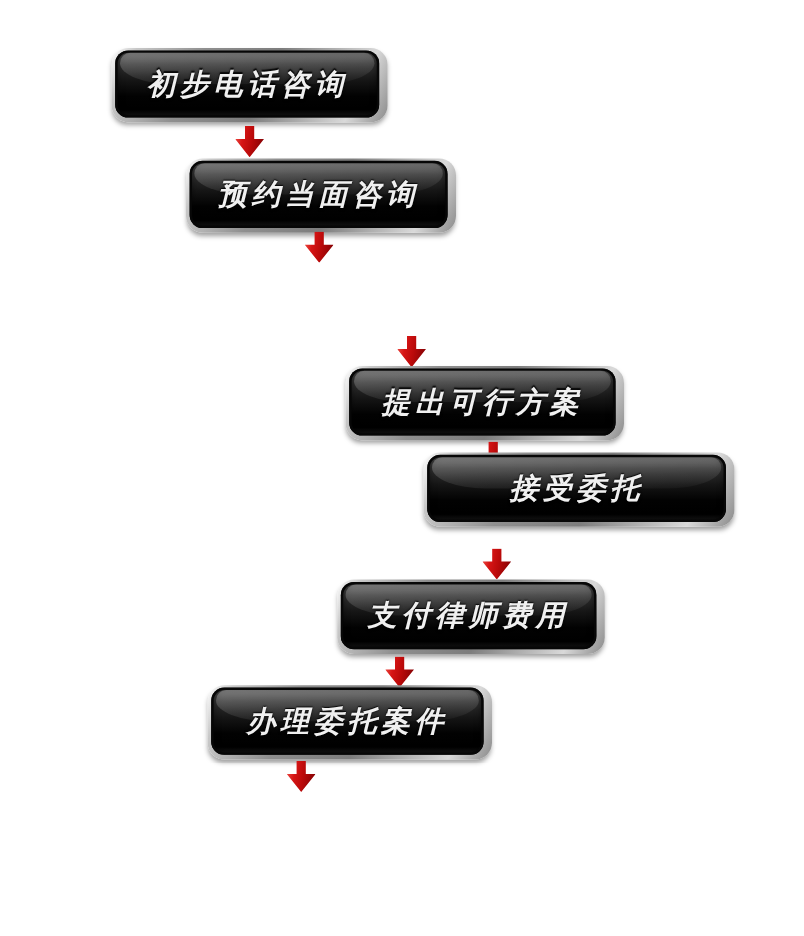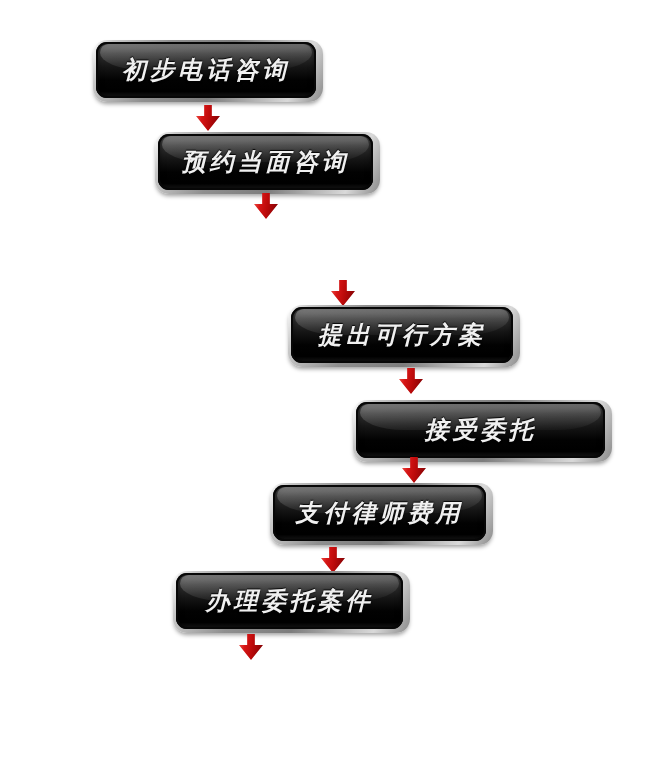--- a/index.html
+++ b/index.html
@@ -97,29 +97,29 @@
   <div class="arrow" style="left:331px; top:280px;"></div>
 
   <div class="node" style="left:288px; top:305px; width:232px; height:62px;">
     <div class="node-body">
       <span class="node-label">提出可行方案</span>
     </div>
   </div>
 
   <div class="arrow" style="left:399px; top:368px;"></div>
 
-  <div class="node" style="left:353px; top:400px; width:259px; height:62px;">
+  <div class="node" style="left:353px; top:377px; width:259px; height:62px;">
     <div class="node-body">
       <span class="node-label">接受委托</span>
     </div>
   </div>
 
   <div class="arrow" style="left:402px; top:457px;"></div>
 
-  <div class="node" style="left:270px; top:483px; width:223px; height:62px;">
+  <div class="node" style="left:281px; top:483px; width:223px; height:62px;">
     <div class="node-body">
       <span class="node-label">支付律师费用</span>
     </div>
   </div>
 
   <div class="arrow" style="left:321px; top:547px;"></div>
 
   <div class="node" style="left:173px; top:571px; width:237px; height:62px;">
     <div class="node-body">
       <span class="node-label">办理委托案件</span>

